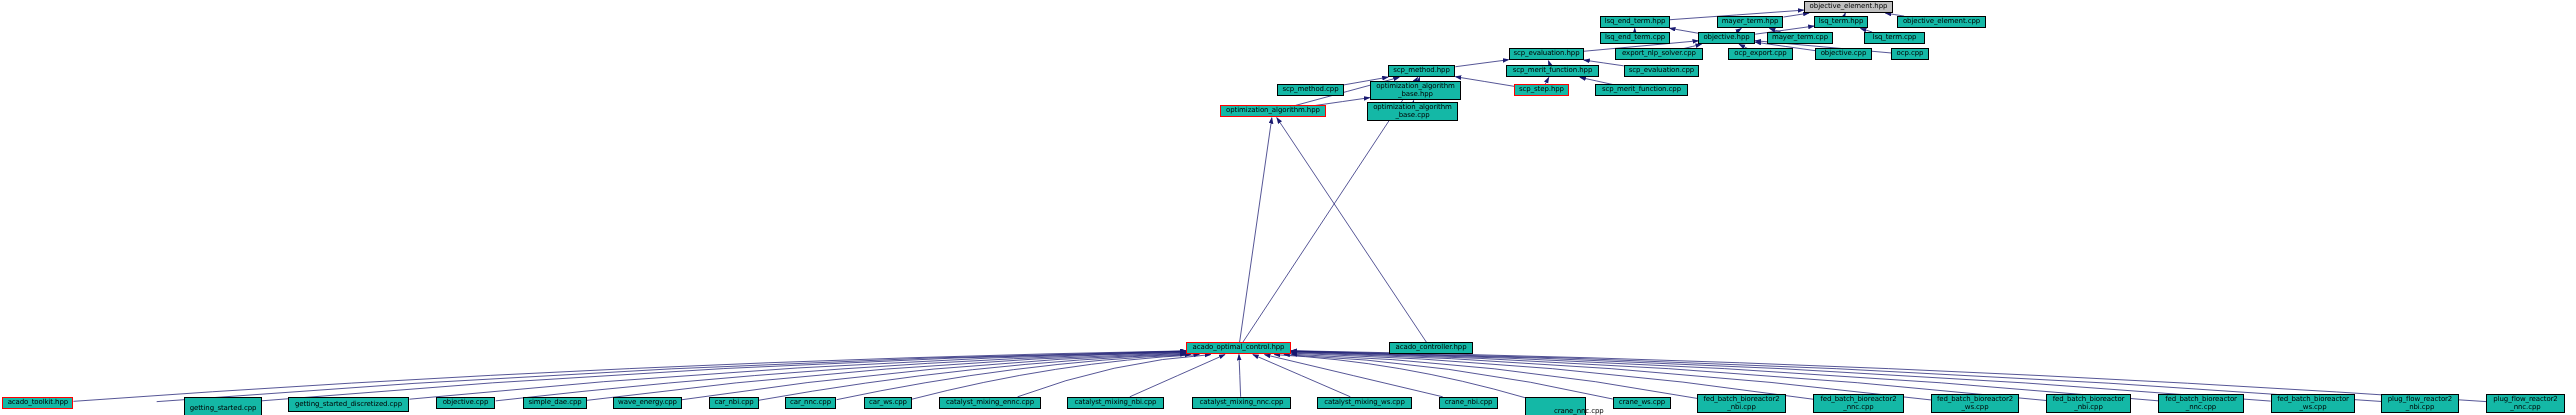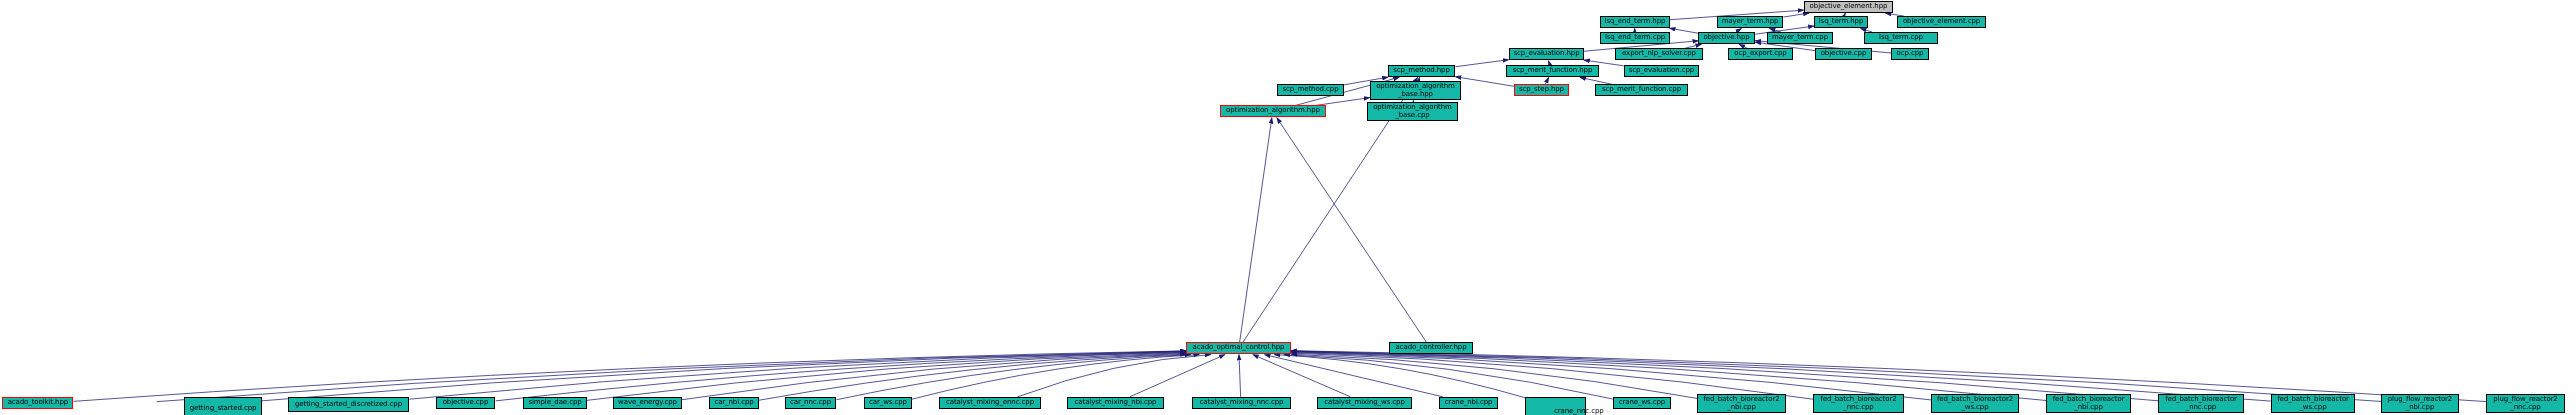--- a/index.html
+++ b/index.html
@@ -100,21 +100,21 @@
   </svg>
   <div id="node-layer">
       <div class="node root" style="left: 1804px; top: 0.6px; width: 89px; height: 12.2px;"><span class="lbl">objective_element.hpp</span></div>
       <div class="node" style="left: 1600px; top: 16px; width: 70px; height: 12.2px;"><span class="lbl">lsq_end_term.hpp</span></div>
       <div class="node" style="left: 1717px; top: 16px; width: 66px; height: 12.2px;"><span class="lbl">mayer_term.hpp</span></div>
       <div class="node" style="left: 1814px; top: 16px; width: 54px; height: 12.2px;"><span class="lbl">lsq_term.hpp</span></div>
       <div class="node" style="left: 1897px; top: 16px; width: 89px; height: 12.2px;"><span class="lbl">objective_element.cpp</span></div>
       <div class="node" style="left: 1600px; top: 32px; width: 70px; height: 12.2px;"><span class="lbl">lsq_end_term.cpp</span></div>
       <div class="node" style="left: 1698px; top: 32px; width: 57px; height: 12.2px;"><span class="lbl">objective.hpp</span></div>
       <div class="node" style="left: 1767px; top: 32px; width: 66px; height: 12.2px;"><span class="lbl">mayer_term.cpp</span></div>
-      <div class="node" style="left: 1864px; top: 32px; width: 74px; height: 12.2px;"><span class="lbl">lsq_term.cpp</span></div>
+      <div class="node" style="left: 1864px; top: 32px; width: 61px; height: 12.2px;"><span class="lbl">lsq_term.cpp</span></div>
       <div class="node" style="left: 1509px; top: 48px; width: 75px; height: 12.2px;"><span class="lbl">scp_evaluation.hpp</span></div>
       <div class="node" style="left: 1615px; top: 48px; width: 88px; height: 12.2px;"><span class="lbl">export_nlp_solver.cpp</span></div>
       <div class="node" style="left: 1728px; top: 48px; width: 65px; height: 12.2px;"><span class="lbl">ocp_export.cpp</span></div>
       <div class="node" style="left: 1815px; top: 48px; width: 57px; height: 12.2px;"><span class="lbl">objective.cpp</span></div>
       <div class="node" style="left: 1891px; top: 48px; width: 38px; height: 12.2px;"><span class="lbl">ocp.cpp</span></div>
       <div class="node" style="left: 1388px; top: 65px; width: 67px; height: 12.2px;"><span class="lbl">scp_method.hpp</span></div>
       <div class="node" style="left: 1506px; top: 65px; width: 93px; height: 12.2px;"><span class="lbl">scp_merit_function.hpp</span></div>
       <div class="node" style="left: 1624px; top: 65px; width: 75px; height: 12.2px;"><span class="lbl">scp_evaluation.cpp</span></div>
       <div class="node" style="left: 1277px; top: 84px; width: 67px; height: 12.2px;"><span class="lbl">scp_method.cpp</span></div>
       <div class="node" style="left: 1370px; top: 81px; width: 91px; height: 19px;"><span class="lbl">optimization_algorithm

